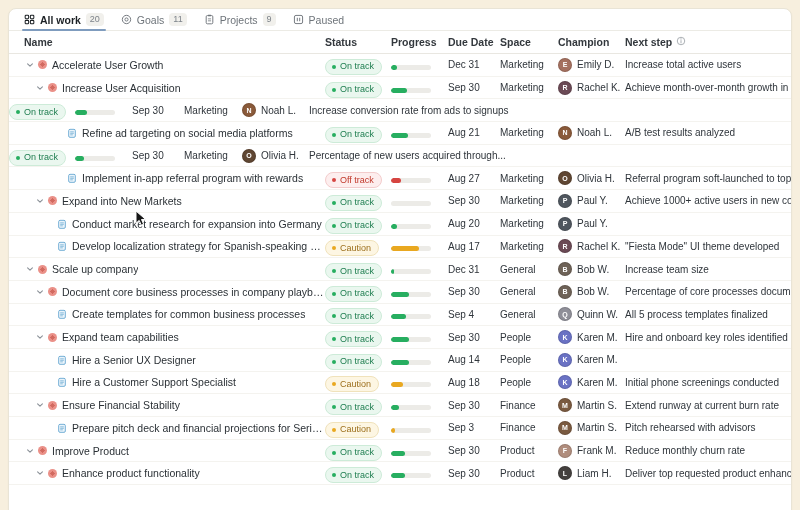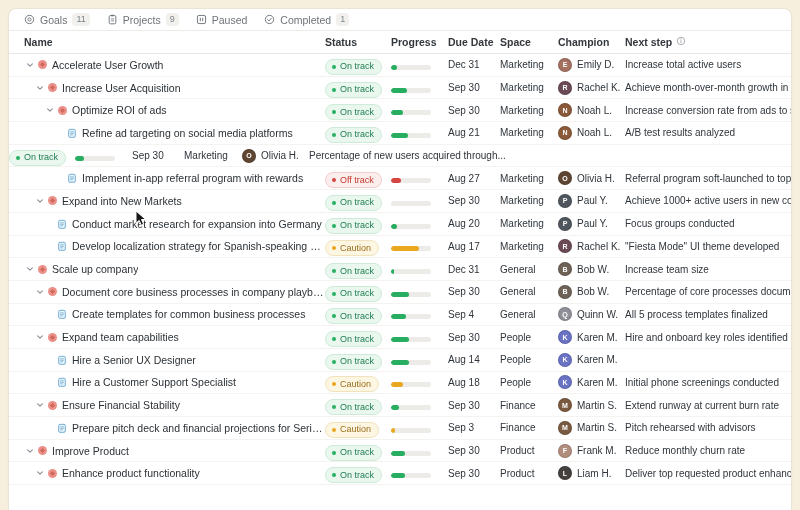--- a/index.html
+++ b/index.html
@@ -56,20 +56,34 @@
   .next{font-size:10px;color:#2f353b;white-space:nowrap;overflow:hidden;}
   
   .cursor{position:absolute;left:135px;top:210px;pointer-events:none;z-index:10;}
 </style>
 </head>
 <body>
 
 <div class="card">
 
   <div class="tabbar" id="tabbar">
+  <div class="tab active">
+    <span class="ticon">
+          <svg viewBox="0 0 14 14" width="11" height="11">
+            <g fill="none" stroke="currentColor" stroke-width="1.3">
+              <rect x="1.5" y="1.5" width="4.4" height="4.4" rx="1"></rect>
+              <rect x="8.1" y="1.5" width="4.4" height="4.4" rx="1"></rect>
+              <rect x="1.5" y="8.1" width="4.4" height="4.4" rx="1"></rect>
+              <rect x="8.1" y="8.1" width="4.4" height="4.4" rx="1"></rect>
+            </g>
+          </svg>
+        </span>
+    <span class="tlabel">All work</span>
+  <span class="badge">20</span>
+      </div>
 
   <div class="tab">
     <span class="ticon">
           <svg viewBox="0 0 14 14" width="11" height="11">
             <g fill="none" stroke="currentColor" stroke-width="1.2">
               <circle cx="7" cy="7" r="5.3"></circle>
               <circle cx="7" cy="7" r="2"></circle>
             </g>
           </svg>
         </span>
@@ -96,32 +110,20 @@
           <svg viewBox="0 0 14 14" width="11" height="11">
             <g fill="none" stroke="currentColor" stroke-width="1.2">
               <rect x="1.8" y="1.8" width="10.4" height="10.4" rx="2"></rect>
               <path d="M5.5 4.8v4.4M8.5 4.8v4.4"></path>
             </g>
           </svg>
         </span>
     <span class="tlabel">Paused</span>
   </div>
 
-  <div class="tab">
-    <span class="ticon">
-          <svg viewBox="0 0 14 14" width="11" height="11">
-            <g fill="none" stroke="currentColor" stroke-width="1.2">
-              <circle cx="7" cy="7" r="5.3"></circle>
-              <path d="M4.6 7.2l1.7 1.7 3-3.4" stroke-linecap="round" stroke-linejoin="round"></path>
-            </g>
-          </svg>
-        </span>
-    <span class="tlabel">Completed</span>
-  <span class="badge">1</span>
-      </div>
 </div>
 
   <div class="colheads">
     <div class="c-name hlabel">Name</div>
     <div class="c-status hlabel">Status</div>
     <div class="c-progress hlabel">Progress</div>
     <div class="c-due hlabel">Due Date</div>
     <div class="c-space hlabel">Space</div>
     <div class="c-champ hlabel">Champion</div>
     <div class="c-next hlabel">
@@ -197,32 +199,20 @@
     <div class="c-due cell-text">Sep 30</div>
     <div class="c-space cell-text">Marketing</div>
     <div class="c-champ champ">
       <span class="avatar" style="background: rgb(107, 74, 85);">R</span>
       <span class="cname">Rachel K.</span>
     </div>
     <div class="c-next next">Achieve month-over-month growth in new ...</div>
   </div>
 
   <div class="row">
-    <div class="c-name">
-      <span class="indent" style="width: 20px;"></span>
-      <span class="chev">
-            <svg viewBox="0 0 10 10" width="8" height="8">
-              <path d="M2 3.5 L5 6.5 L8 3.5" fill="none" stroke="#8b9198" stroke-width="1.4" stroke-linecap="round" stroke-linejoin="round"></path>
-            </svg>
-          </span>
-      <span class="rowicon">
-            <span class="goal-dot" style="background: radial-gradient(circle, rgb(210, 106, 96) 0px, rgb(210, 106, 96) 34%, rgb(234, 144, 136) 35%, rgb(234, 144, 136) 100%);"></span>
-          </span>
-      <span class="rtitle">Optimize ROI of ads</span>
-    </div>
     <div class="c-status">
       <span class="pill" style="background: rgb(234, 247, 239); border-color: rgb(205, 235, 216); color: rgb(30, 125, 79);">
         <span class="dot" style="background: rgb(39, 174, 96);"></span>
         <span class="plabel">On track</span>
       </span>
     </div>
     <div class="c-progress">
       <span class="bar" style="display: inline-block; background: rgb(236, 235, 231);">
         <span class="fill" style="display: block; width: 30%; background: rgb(39, 174, 96);"></span>
       </span>
@@ -388,21 +378,20 @@
       <span class="bar" style="display: inline-block; background: rgb(236, 235, 231);">
         <span class="fill" style="display: block; width: 15%; background: rgb(39, 174, 96);"></span>
       </span>
     </div>
     <div class="c-due cell-text">Aug 20</div>
     <div class="c-space cell-text">Marketing</div>
     <div class="c-champ champ">
       <span class="avatar" style="background: rgb(79, 86, 94);">P</span>
       <span class="cname">Paul Y.</span>
     </div>
-    <div class="c-next next">Focus groups conducted</div>
   </div>
 
   <div class="row">
     <div class="c-name">
       <span class="indent" style="width: 20px;"></span>
       <span class="chev blank">
             <svg viewBox="0 0 10 10" width="8" height="8">
               <path d="M2 3.5 L5 6.5 L8 3.5" fill="none" stroke="#8b9198" stroke-width="1.4" stroke-linecap="round" stroke-linejoin="round"></path>
             </svg>
           </span>

